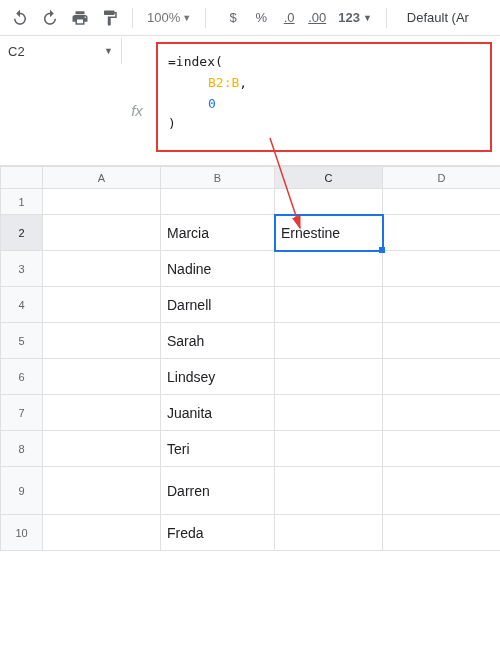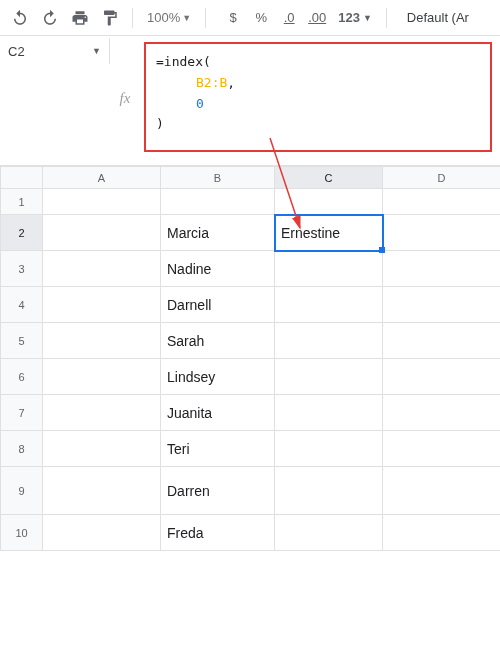--- a/index.html
+++ b/index.html
@@ -38,44 +38,44 @@
   .font-box { margin-left:12px; color:#3c4043; font-size:13px; white-space:nowrap; overflow:hidden;}
   
   .namebar {
     display:flex;
     align-items:flex-start;
     border-bottom:1px solid #e0e0e0;
     position:relative;
     height:130px;
   }
   .cellname {
-    width:110px;
+    width:122px;
     height:26px;
     display:flex;
     align-items:center;
     padding:0 8px;
     border-right:1px solid #e0e0e0;
     font-size:13px;
     color:#3c4043;
     margin-top:2px;
   }
   .cellname .dd { margin-left:auto; color:#5f6368; font-size:9px;}
   .fx-area {
     flex:1;
     display:flex;
     align-items:flex-start;
     padding:6px 8px 6px 6px;
     position:relative;
   }
   .fx-icon {
     font-style:italic;
-    font-family:Liberation Serif, serif;
+    font-family:Liberation Sans, sans-serif;
     color:#9aa0a6;
     font-size:15px;
-    margin-top:48px;
+    margin-top:60px;
     margin-right:10px;
     width:18px;
     text-align:center;
   }
   .formula-box {
     flex:1;
     border:2px solid #e53935;
     padding:8px 10px;
     font-family:Consolas,monospace;
     font-size:13px;

